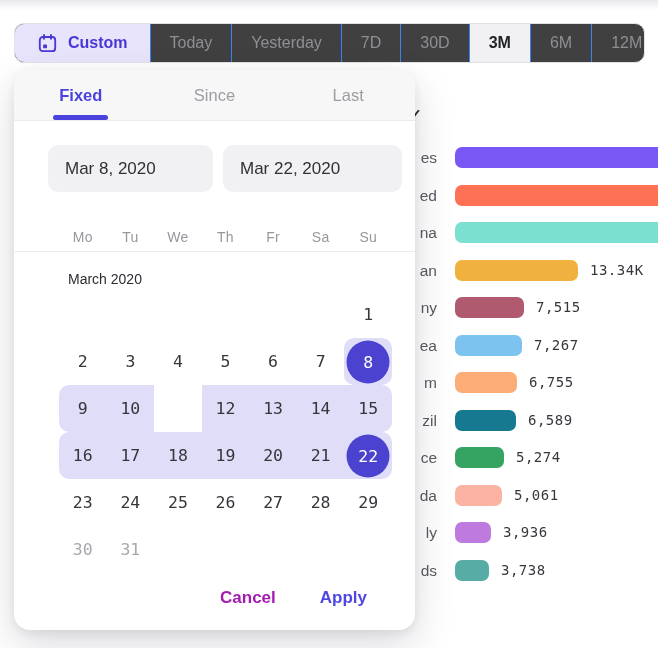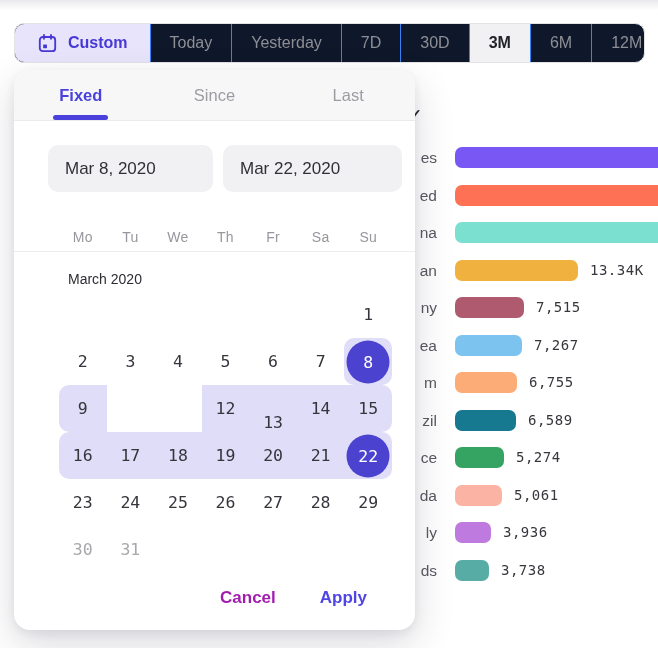--- a/index.html
+++ b/index.html
@@ -1,21 +1,21 @@
 <!DOCTYPE html>
 <html><head>
 <meta charset="utf-8">
 <style>
   html,body{margin:0;padding:0;width:658px;height:648px;overflow:hidden;background:#fff;
     font-family:"Liberation Sans",sans-serif;position:relative;}
   .top-fade{position:absolute;top:0;left:0;right:0;height:10px;
     background:linear-gradient(to bottom,rgba(175,175,190,.28),rgba(255,255,255,0));z-index:2;}
 
   
-  .toolbar{position:absolute;left:14px;top:23px;width:631px;height:40px;background:#0f172a;
+  .toolbar{position:absolute;left:14px;top:23px;width:631px;height:40px;background:#404040;
     border:1px solid #e3e3e6;border-radius:10px;display:flex;align-items:stretch;z-index:5;box-sizing:border-box;}
   .tb-custom{display:flex;align-items:center;gap:10px;padding:0 22px;background:#e7e4fb;
     border-radius:9px 0 0 9px;cursor:pointer;}
   .tb-custom span{color:#4838d6;font-size:16px;font-weight:700;}
   .tb-btn{display:flex;align-items:center;justify-content:center;padding:0 19px;
     border-left:1px solid #3b82f6;cursor:pointer;}
   .tb-btn span{color:#8e8f95;font-size:16px;}
   .tb-btn.sel{background:#f1f1f3;}
   .tb-btn.sel span{color:#222327;font-weight:700;}
   .tb-btn:last-child{border-radius:0 9px 9px 0;}
@@ -222,24 +222,27 @@
       </div>
       <div class="cell" style="grid-area: 2 / 6;">
         <span>7</span>
       </div>
       <div class="cell range rl rr" style="grid-area: 2 / 7;">
         <span class="circle">8</span>
       </div>
       <div class="cell range rl" style="grid-area: 3 / 1;">
         <span>9</span>
       </div>
+      <div class="cell range" style="grid-area: 3 / 2;">
+        <span>10</span>
+      </div>
       <div class="cell range" style="grid-area: 3 / 4;">
         <span>12</span>
       </div>
-      <div class="cell range" style="grid-area: 3 / 5; align-items: flex-end;">
+      <div class="cell range" style="grid-area: 3 / 5;">
         <span>13</span>
       </div>
       <div class="cell range" style="grid-area: 3 / 6;">
         <span>14</span>
       </div>
       <div class="cell range rr" style="grid-area: 3 / 7;">
         <span>15</span>
       </div>
       <div class="cell range rl" style="grid-area: 4 / 1;">
         <span>16</span>

